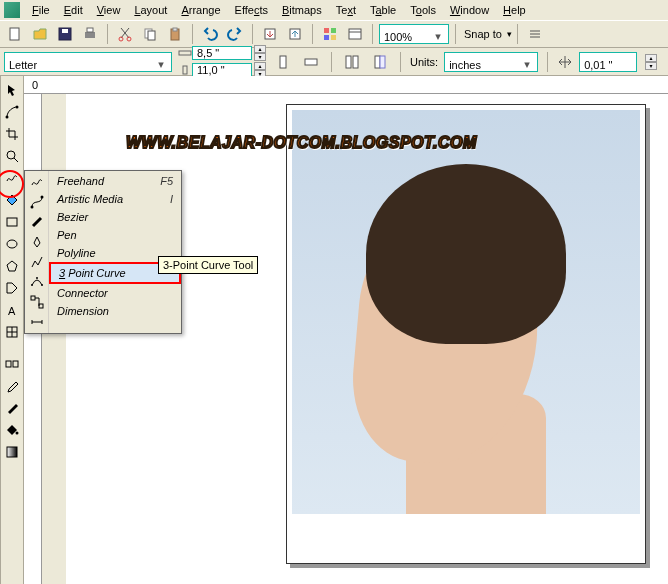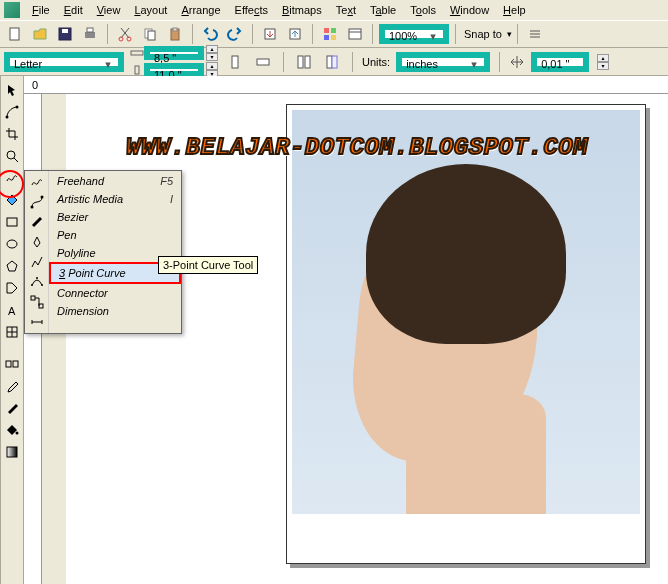--- a/index.html
+++ b/index.html
@@ -5,40 +5,40 @@
 * { margin: 0; padding: 0; box-sizing: border-box; font-family: Tahoma, Arial, sans-serif; font-size: 11px; }
 body { background: #ece9d8; width: 668px; height: 584px; overflow: hidden; position: relative; }
 .menubar { display: flex; align-items: center; height: 20px; padding: 8px 4px; gap: 2px; }
 .menubar .app-icon { width: 16px; height: 16px; background: linear-gradient(135deg,#4a8,#286); margin-right: 4px; }
 .menubar span.mi { padding: 2px 6px; cursor: default; }
 .menubar span.mi u { text-decoration: underline; }
 .toolbar { display: flex; align-items: center; height: 28px; padding: 2px 4px; gap: 3px; border-top: 1px solid #fff; border-bottom: 1px solid #aca899; }
 .tbtn { width: 22px; height: 22px; display: flex; align-items: center; justify-content: center; border: 1px solid transparent; }
 .tbtn svg { width: 16px; height: 16px; }
 .sep { width: 1px; height: 20px; background: #aca899; margin: 0 3px; }
-.combo { display: inline-flex; align-items: flex-start; height: 20px; background: #fff; border: 6px solid #14b8a6; padding: 0 2px 0 4px; }
+.combo { display: inline-flex; align-items: flex-end; height: 20px; background: #fff; border: 1px solid #14b8a6; padding: 0 2px 0 4px; }
 .combo .arrow { width: 16px; text-align: center; color: #555; }
 .propbar { display: flex; align-items: center; height: 28px; padding: 2px 4px; gap: 6px; border-bottom: 1px solid #aca899; }
 .spinner { display: inline-flex; flex-direction: column; margin-left: 2px; }
 .spinner div { width: 12px; height: 8px; border: 1px solid #999; background: #eee; font-size: 6px; text-align: center; line-height: 6px; }
 .work { display: flex; height: calc(584px - 20px - 28px - 28px); position: relative; }
 .toolbox { width: 24px; background: #ece9d8; border-right: 1px solid #aca899; border-left: 1px solid #aca899; display: flex; flex-direction: column; padding-top: 4px; gap: 2px; align-items: center; position: relative; z-index: 3; }
 .tool { width: 20px; height: 20px; display: flex; align-items: center; justify-content: center; position: relative; }
 .tool svg { width: 14px; height: 14px; }
 .circle-highlight { position: absolute; left: -4px; top: 94px; width: 28px; height: 28px; border: 2px solid red; border-radius: 50%; z-index: 5; pointer-events: none; }
 .rulers { position: absolute; left: 24px; top: 0; right: 0; height: 18px; background: #fff; border-bottom: 1px solid #999; font-size: 9px; }
 .vruler { position: absolute; left: 24px; top: 18px; width: 18px; bottom: 0; background: #fff; border-right: 1px solid #999; }
 .canvas-area { margin-left: 42px; margin-top: 18px; flex: 1; background: #fff; position: relative; overflow: hidden; }
 .page { position: absolute; left: 220px; top: 10px; width: 360px; height: 460px; background: #fff; box-shadow: 4px 4px 0 #999; border: 1px solid #333; }
 .photo { position: absolute; left: 226px; top: 16px; width: 348px; height: 404px; background: linear-gradient(180deg,#c8d8e8 0%,#dde8f2 100%); display: flex; align-items: flex-end; justify-content: center; overflow: hidden; }
 .head { width: 280px; height: 360px; position: relative; }
 .hair { position: absolute; top: 10px; left: 40px; width: 200px; height: 180px; background: #3a2a1e; border-radius: 50% 50% 40% 40%; }
 .face { position: absolute; top: 70px; left: 30px; width: 180px; height: 240px; background: #e8c4a8; border-radius: 40% 50% 60% 40%; transform: rotate(5deg); }
 .neck { position: absolute; bottom: 0; left: 80px; width: 140px; height: 120px; background: #e8c4a8; border-radius: 20% 20% 0 0; }
-.watermark { position: absolute; left: 60px; top: 40px; font-family: Liberation Mono, monospace; font-size: 24px; font-weight: bold; letter-spacing: 0.5px; color: #ff6a00;
+.watermark { position: absolute; left: 60px; top: 40px; font-family: Liberation Sans, sans-serif; font-size: 16px; font-weight: bold; letter-spacing: 0.5px; color: #ff6a00;
   -webkit-text-stroke: 2px #2b1a0a; text-shadow: 1px 2px 0 #fff; font-style: italic; z-index: 6; white-space: nowrap; }
 .flyout { position: absolute; left: 24px; top: 94px; background: #ece9d8; border: 1px solid #666; box-shadow: 2px 2px 4px rgba(0,0,0,0.3); z-index: 10; display: flex; font-style: italic; }
 .fly-icons { width: 24px; background: #ece9d8; display: flex; flex-direction: column; align-items: center; padding: 2px 0; gap: 2px; border-right: 1px solid #d4d0c8; }
 .fly-icons .ico { width: 18px; height: 18px; display: flex; align-items: center; justify-content: center; }
 .fly-list { min-width: 132px; padding: 1px 0; }
 .fly-item { display: flex; align-items: center; padding: 3px 8px; justify-content: space-between; }
 .fly-item.sel { border: 2px solid red; background: #d6e6f6; }
 .fly-item span.sc { color: #333; }
 .tooltip { position: absolute; left: 158px; top: 180px; background: #ffffe1; border: 1px solid #000; padding: 2px 4px; z-index: 11; white-space: nowrap; }
 </style>
@@ -155,21 +155,21 @@
   <span style="font-size:9px;">▾</span>
   <div class="sep"></div>
   <div class="tbtn">
       <svg viewBox="0 0 16 16">
         <path d="M3 5h10M3 8h10M3 11h10" stroke="#555"></path>
       </svg>
     </div>
 </div>
 
 <div class="propbar">
-  <div class="combo" style="width:120px;">
+  <div class="combo" style="width:168px;">
     <span>Letter</span>
     <span class="arrow" style="margin-left:auto;">▾</span>
   </div>
   <div style="display:flex;flex-direction:column;gap:1px;">
     <div style="display:flex;align-items:center;">
       <svg width="14" height="10">
           <rect x="1" y="3" width="12" height="4" fill="none" stroke="#666"></rect>
         </svg>
       <div class="combo" style="width:60px;height:14px;font-size:10px;">
           <span>8,5 "</span>

